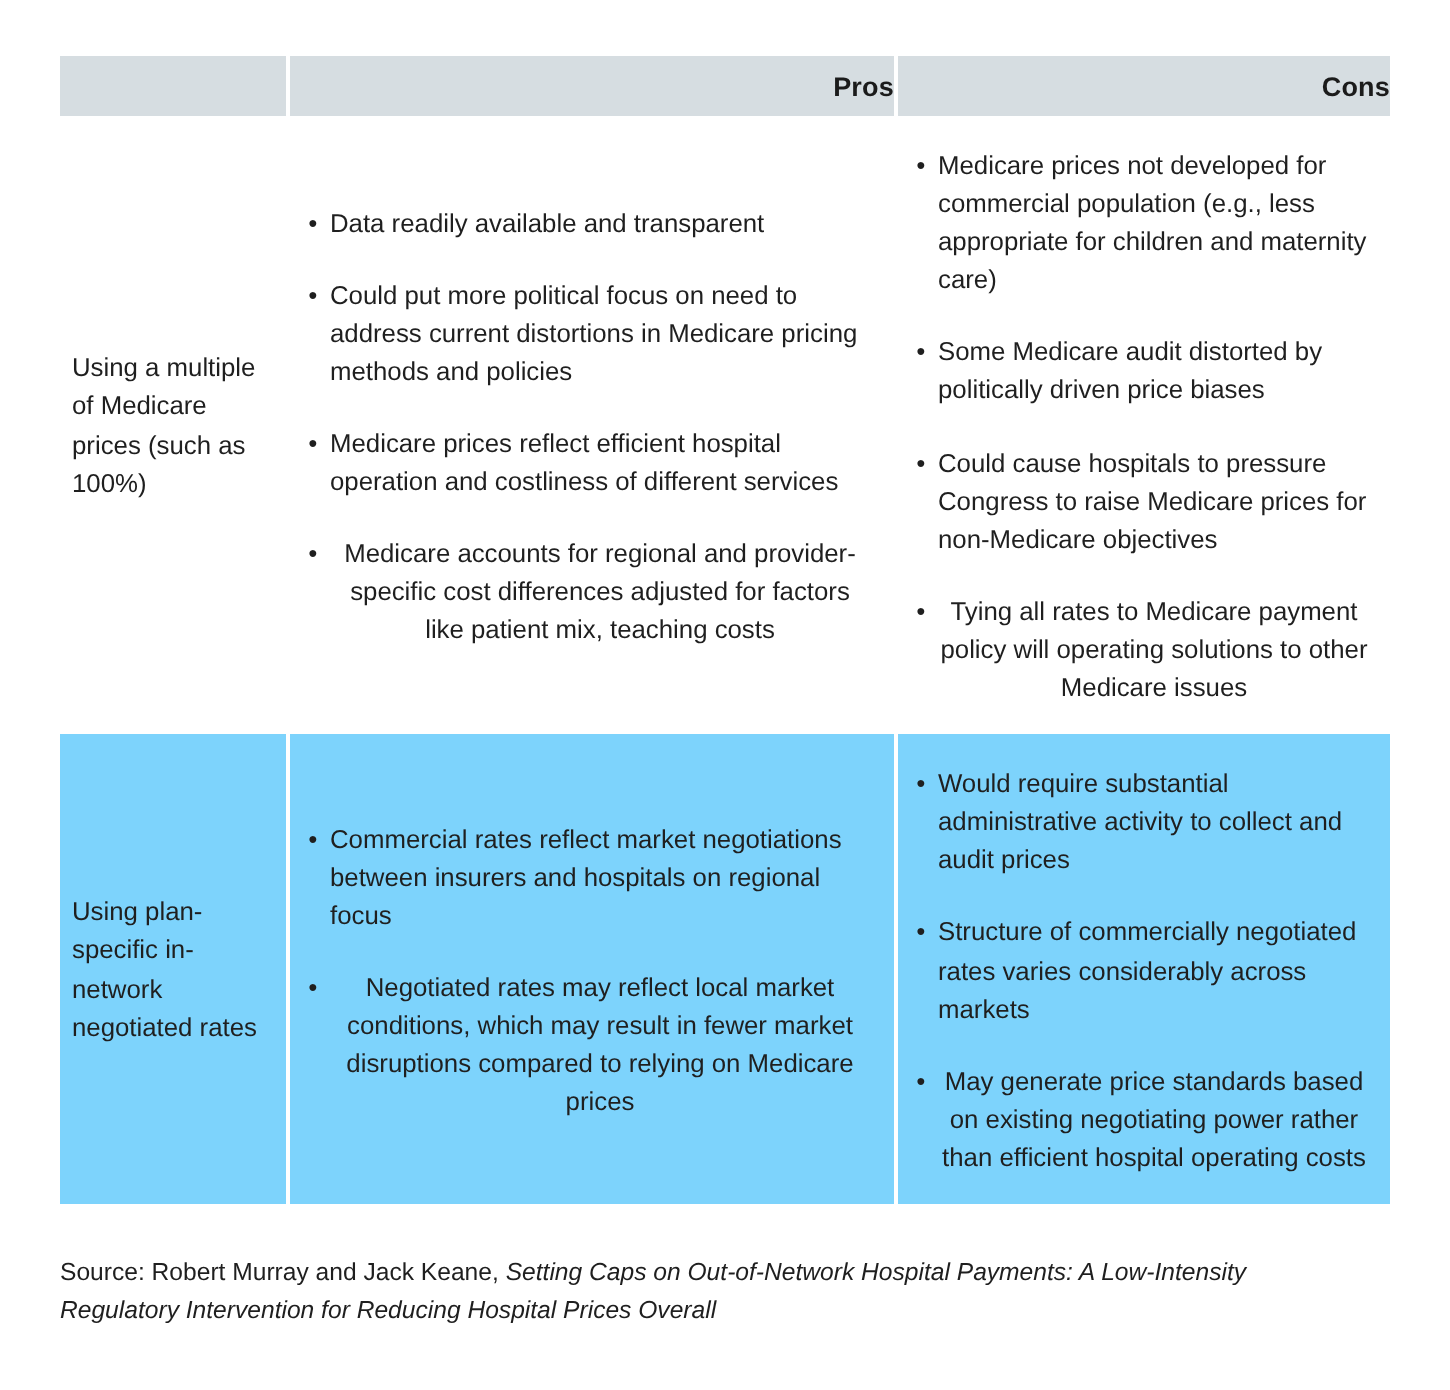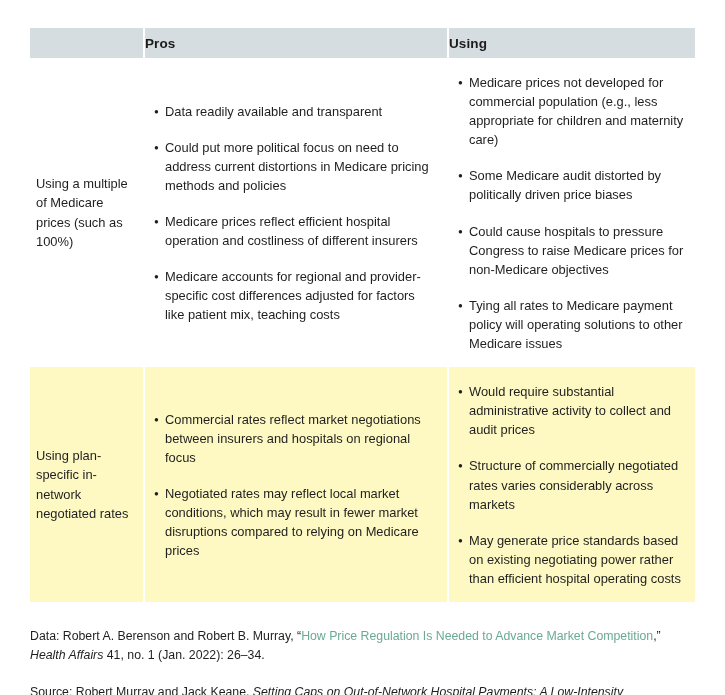--- a/index.html
+++ b/index.html
@@ -34,56 +34,56 @@
   .pros-cons-table col.c-pros  { width: 302px; }
   .pros-cons-table col.c-cons  { width: 246px; }
 
   thead th {
     background: #d6dde1;
     height: 30px;
     padding: 0;
     font-size: 13.5px;
     font-weight: bold;
     color: #1b1b1b;
-    text-align: left;
+    text-align: right;
     vertical-align: middle;
     letter-spacing: .1px;
   }
   thead th.blank-head { background: #d6dde1; }
 
   tbody td {
     vertical-align: middle;
     padding: 14px 9px 14px 10px;
     font-size: 12.9px;
     line-height: 1.48;
     color: #1f1f1f;
     background: #ffffff;
   }
-  tr.row-alt td { background: #fef9c3; }
+  tr.row-alt td { background: #7dd3fc; }
 
   td.label-cell {
     padding-left: 6px;
     padding-right: 6px;
     font-size: 12.9px;
     line-height: 1.5;
   }
   td.pros-cell { padding-left: 9px; padding-right: 12px; }
   td.cons-cell { padding-left: 9px; padding-right: 10px; }
 
   ul.bullets {
     list-style: none;
     margin: 0;
     padding: 0;
   }
   ul.bullets li {
     position: relative;
     padding-left: 11px;
     margin: 1px 0 17px 0;
   }
-  ul.bullets li:last-child { margin-bottom: 0; }
+  ul.bullets li:last-child { margin-bottom: 0; text-align: center; }
   ul.bullets li::before {
     content: "\25CF";
     position: absolute;
     left: 0;
     top: 0;
     font-size: 8px;
     line-height: 19px;
     color: #1f1f1f;
   }
 
@@ -114,32 +114,32 @@
   <table class="pros-cons-table">
     <colgroup>
       <col class="c-label">
       <col class="c-pros">
       <col class="c-cons">
     </colgroup>
     <thead>
       <tr>
         <th class="blank-head"></th>
         <th>Pros</th>
-        <th>Using</th>
+        <th>Cons</th>
       </tr>
     </thead>
     <tbody>
 
       <tr class="row-main">
         <td class="label-cell">Using a multiple of Medicare prices (such as 100%)</td>
         <td class="pros-cell">
           <ul class="bullets">
             <li>Data readily available and transparent</li>
             <li>Could put more political focus on need to address current distortions in Medicare pricing methods and policies</li>
-            <li>Medicare prices reflect efficient hospital operation and costliness of different insurers</li>
+            <li>Medicare prices reflect efficient hospital operation and costliness of different services</li>
             <li>Medicare accounts for regional and provider-specific cost differences adjusted for factors like patient mix, teaching costs</li>
           </ul>
         </td>
         <td class="cons-cell">
           <ul class="bullets">
             <li>Medicare prices not developed for commercial population (e.g., less appropriate for children and maternity care)</li>
             <li>Some Medicare audit distorted by politically driven price biases</li>
             <li>Could cause hospitals to pressure Congress to raise Medicare prices for non-Medicare objectives</li>
             <li>Tying all rates to Medicare payment policy will operating solutions to other Medicare issues</li>
           </ul>
@@ -161,21 +161,20 @@
             <li>May generate price standards based on existing negotiating power rather than efficient hospital operating costs</li>
           </ul>
         </td>
       </tr>
 
     </tbody>
   </table>
 
   <div class="notes">
 
-    <div class="note"><span>Data: Robert A. Berenson and Robert B. Murray, “</span><a class="lnk" href="#"><span>How Price Regulation Is Needed to Advance Market</span> <span>Competition</span></a><span>,” </span><span class="it">Health Affairs</span><span> 41, no. 1 (Jan. 2022): 26–34.</span></div>
 
     <div class="note"><span>Source: Robert Murray and Jack Keane, </span><span class="it">Setting Caps on Out-of-Network Hospital Payments: A Low-Intensity Regulatory Intervention for Reducing Hospital Prices Overall</span>
       
     </div>
 
   </div>
 
 </div>
 
 </body></html>

